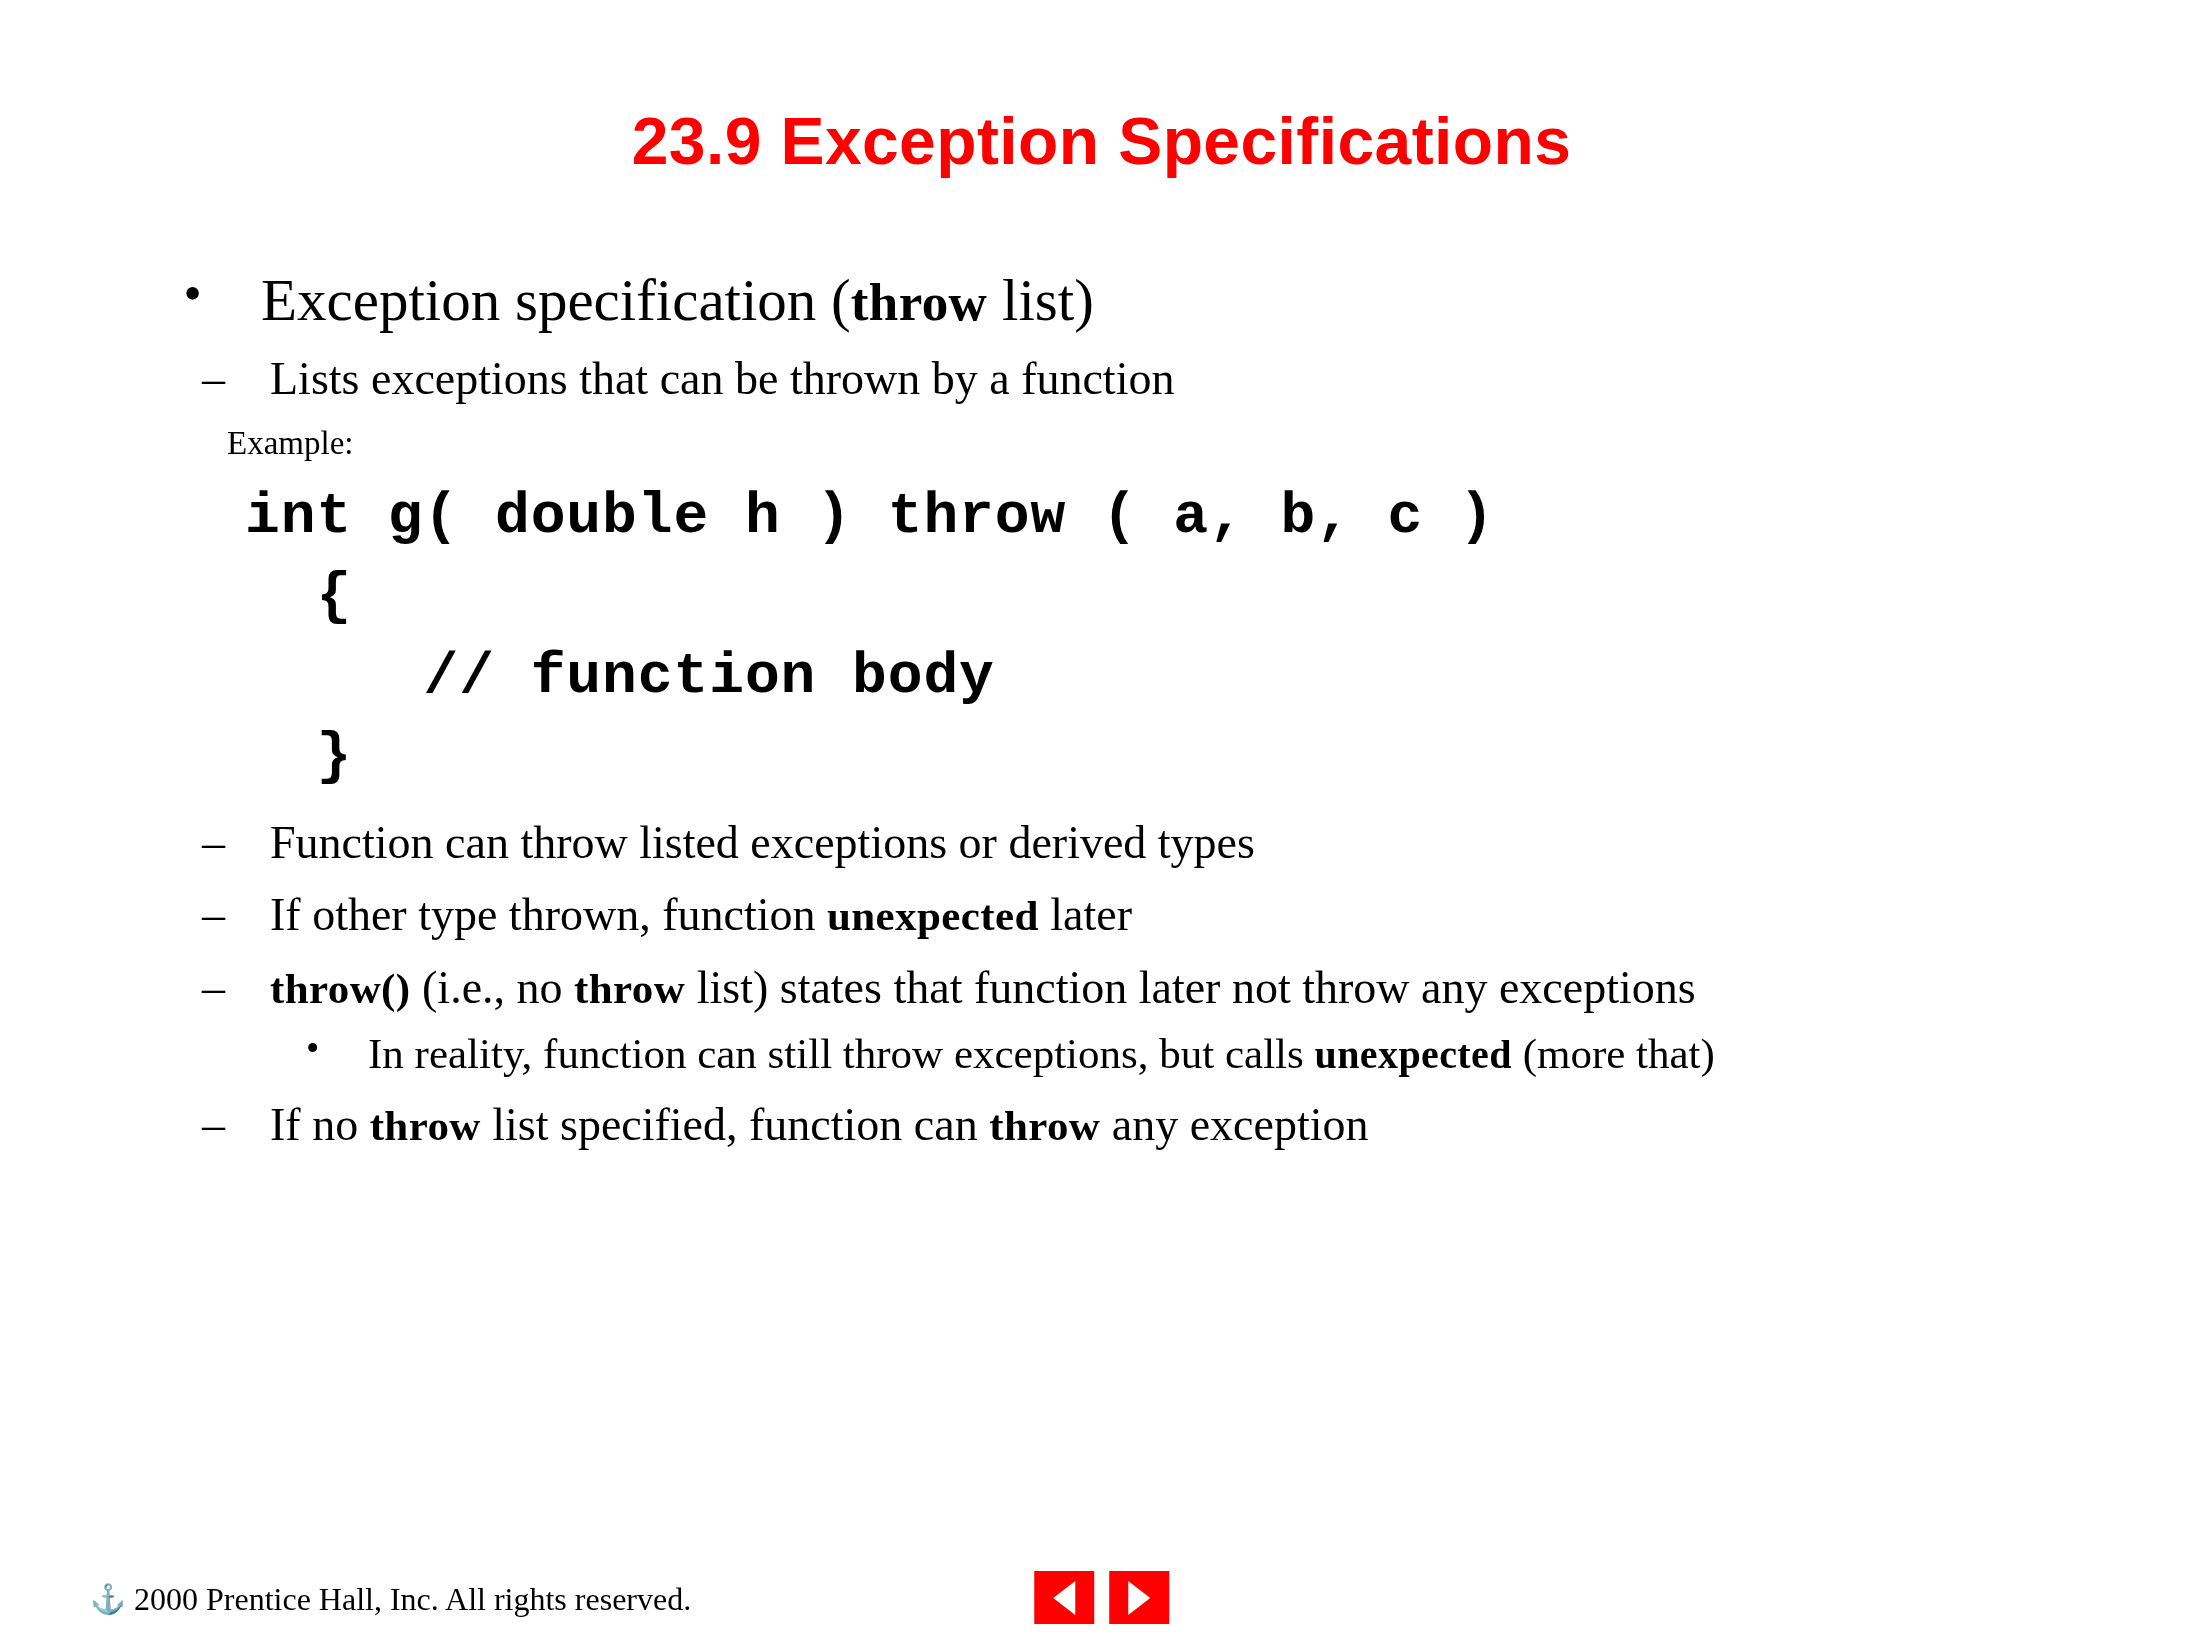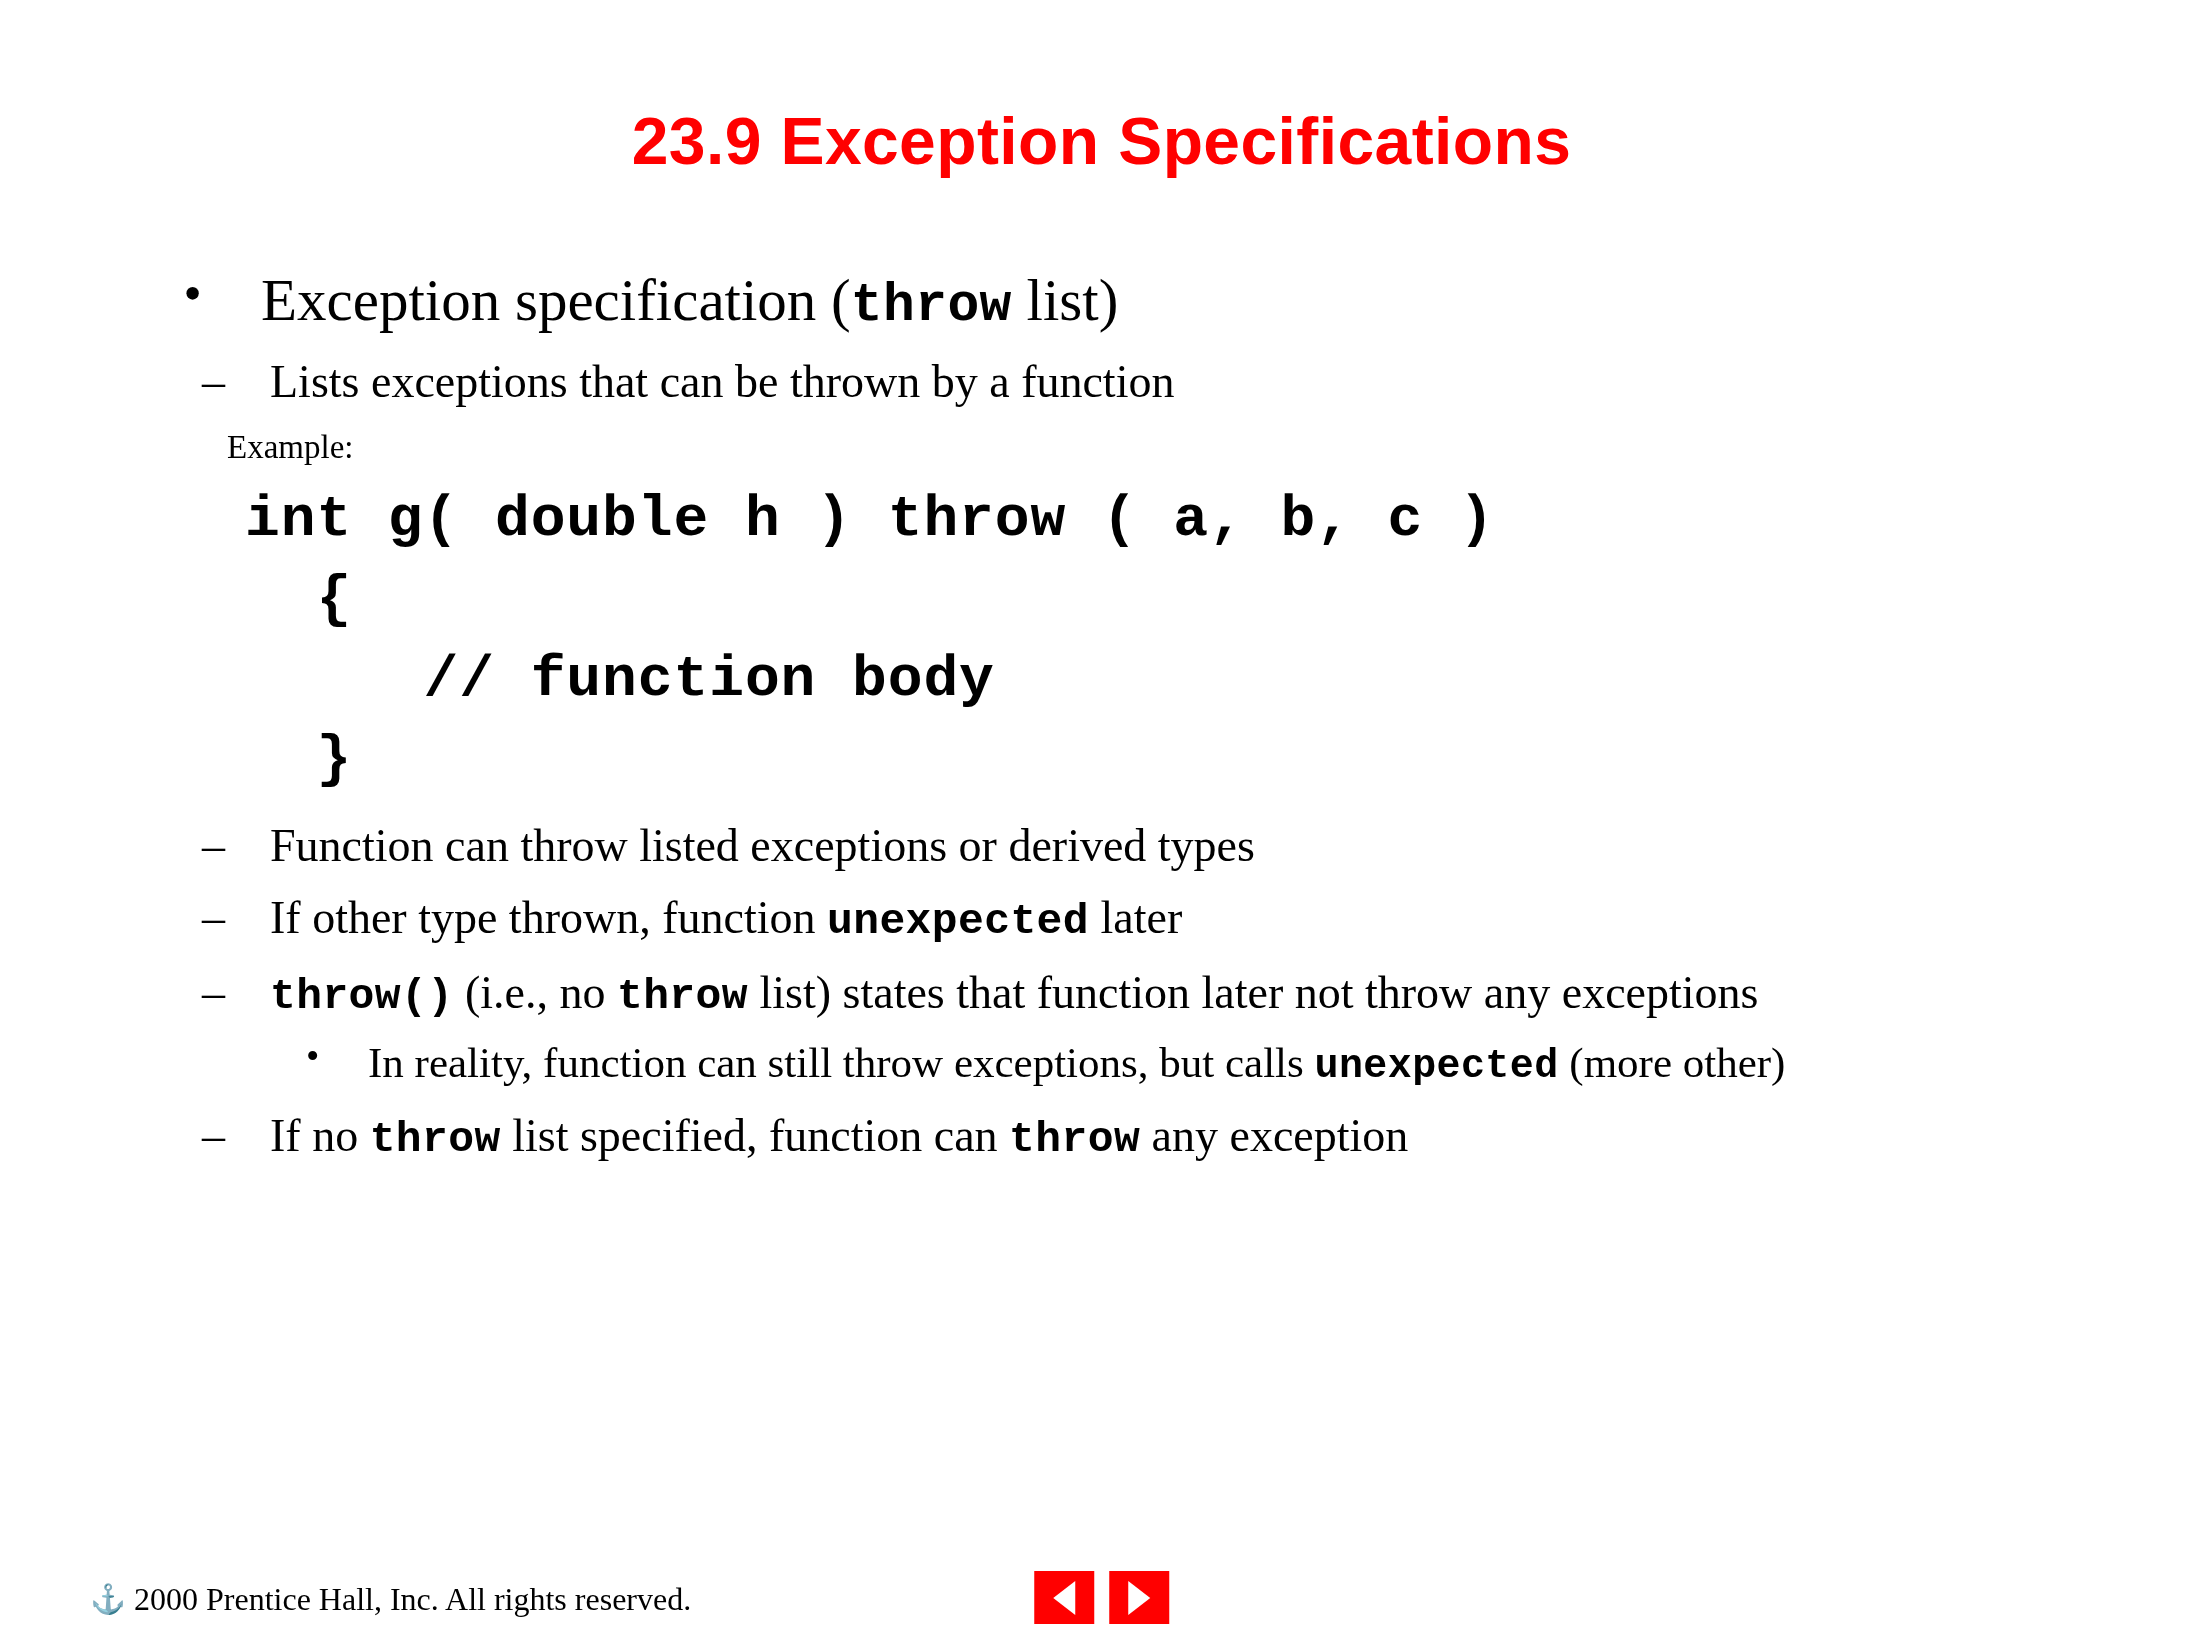--- a/index.html
+++ b/index.html
@@ -100,21 +100,21 @@
     font-weight: bold;
     font-size: 58px;
     line-height: 1.38;
     padding-left: 77px;
     margin-top: 14px;
     white-space: pre;
     letter-spacing: 0.9px;
   }
 
   code, .mono {
-    font-family: Liberation Mono, monospace;
+    font-family: Liberation Serif, serif;
     font-weight: bold;
     letter-spacing: 0.4px;
   }
 
   .lvl1 .mono { font-size: 53px; }
   .lvl2 .mono { font-size: 43px; }
   .lvl3 .mono { font-size: 40px; }
 
   
   .footer {
@@ -203,21 +203,21 @@
       <span>If other type thrown, function </span><span class="mono">unexpected</span><span> later</span>
     </div>
 
     <div class="lvl2">
       <span class="dash">–</span>
       <span class="mono">throw()</span><span>  (i.e., no </span><span class="mono">throw</span><span> list) states that function later not throw any exceptions</span>
     </div>
 
     <div class="lvl3">
       <span class="dot3">•</span>
-      <span>In reality, function can still throw exceptions, but calls </span><span class="mono">unexpected</span><span>  (more other)</span>
+      <span>In reality, function can still throw exceptions, but calls </span><span class="mono">unexpected</span><span>  (more that)</span>
     </div>
 
     <div class="lvl2">
       <span class="dash">–</span>
       <span>If no </span><span class="mono">throw</span><span> list specified, function can </span><span class="mono">throw</span><span> any exception</span>
     </div>
 
   </div>
 
   <div class="footer">

